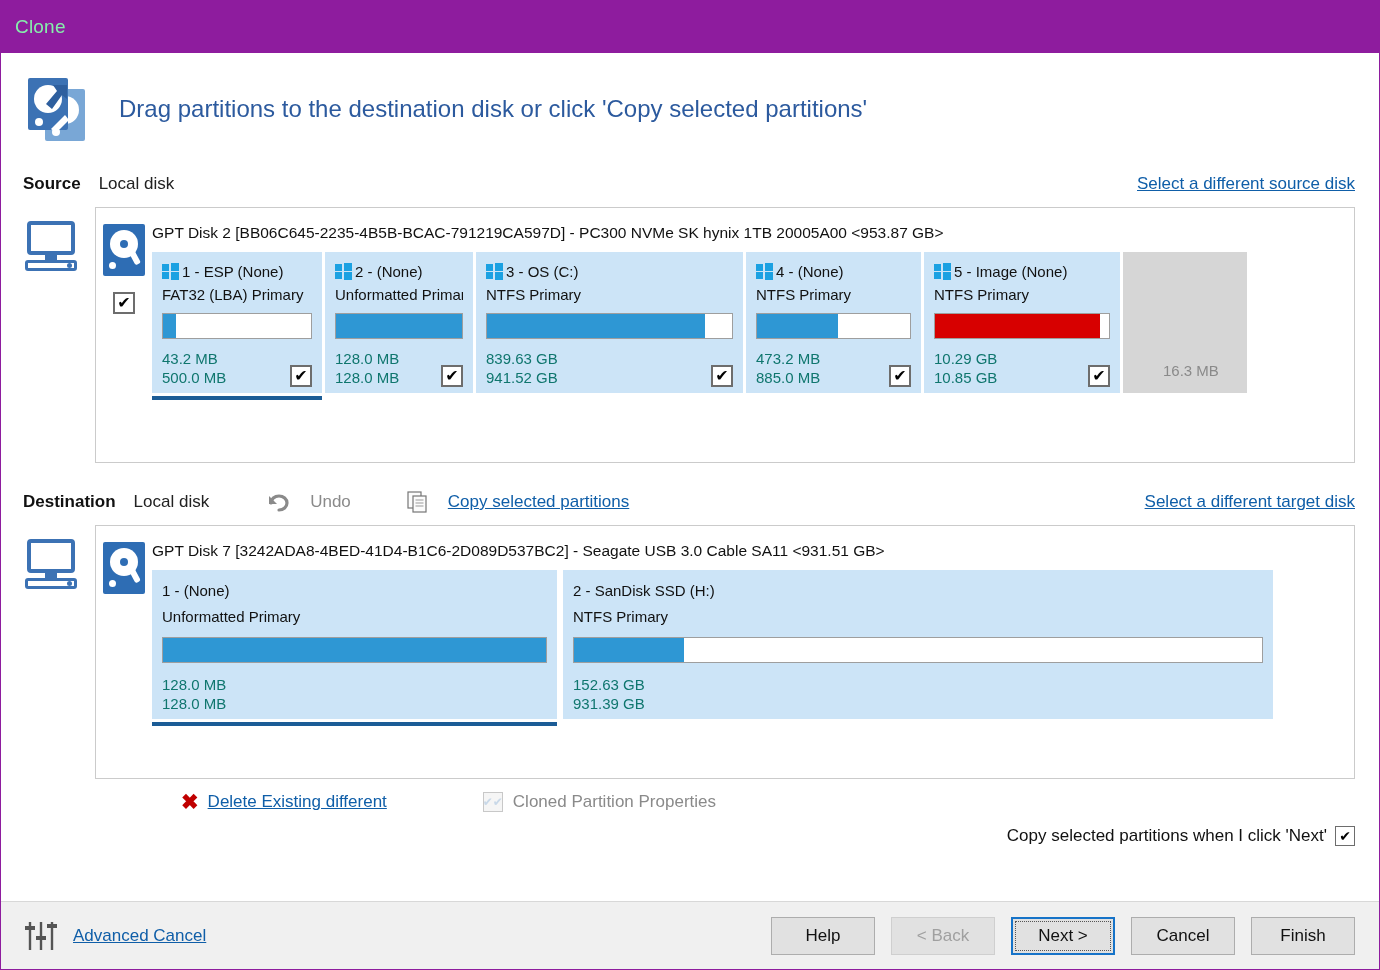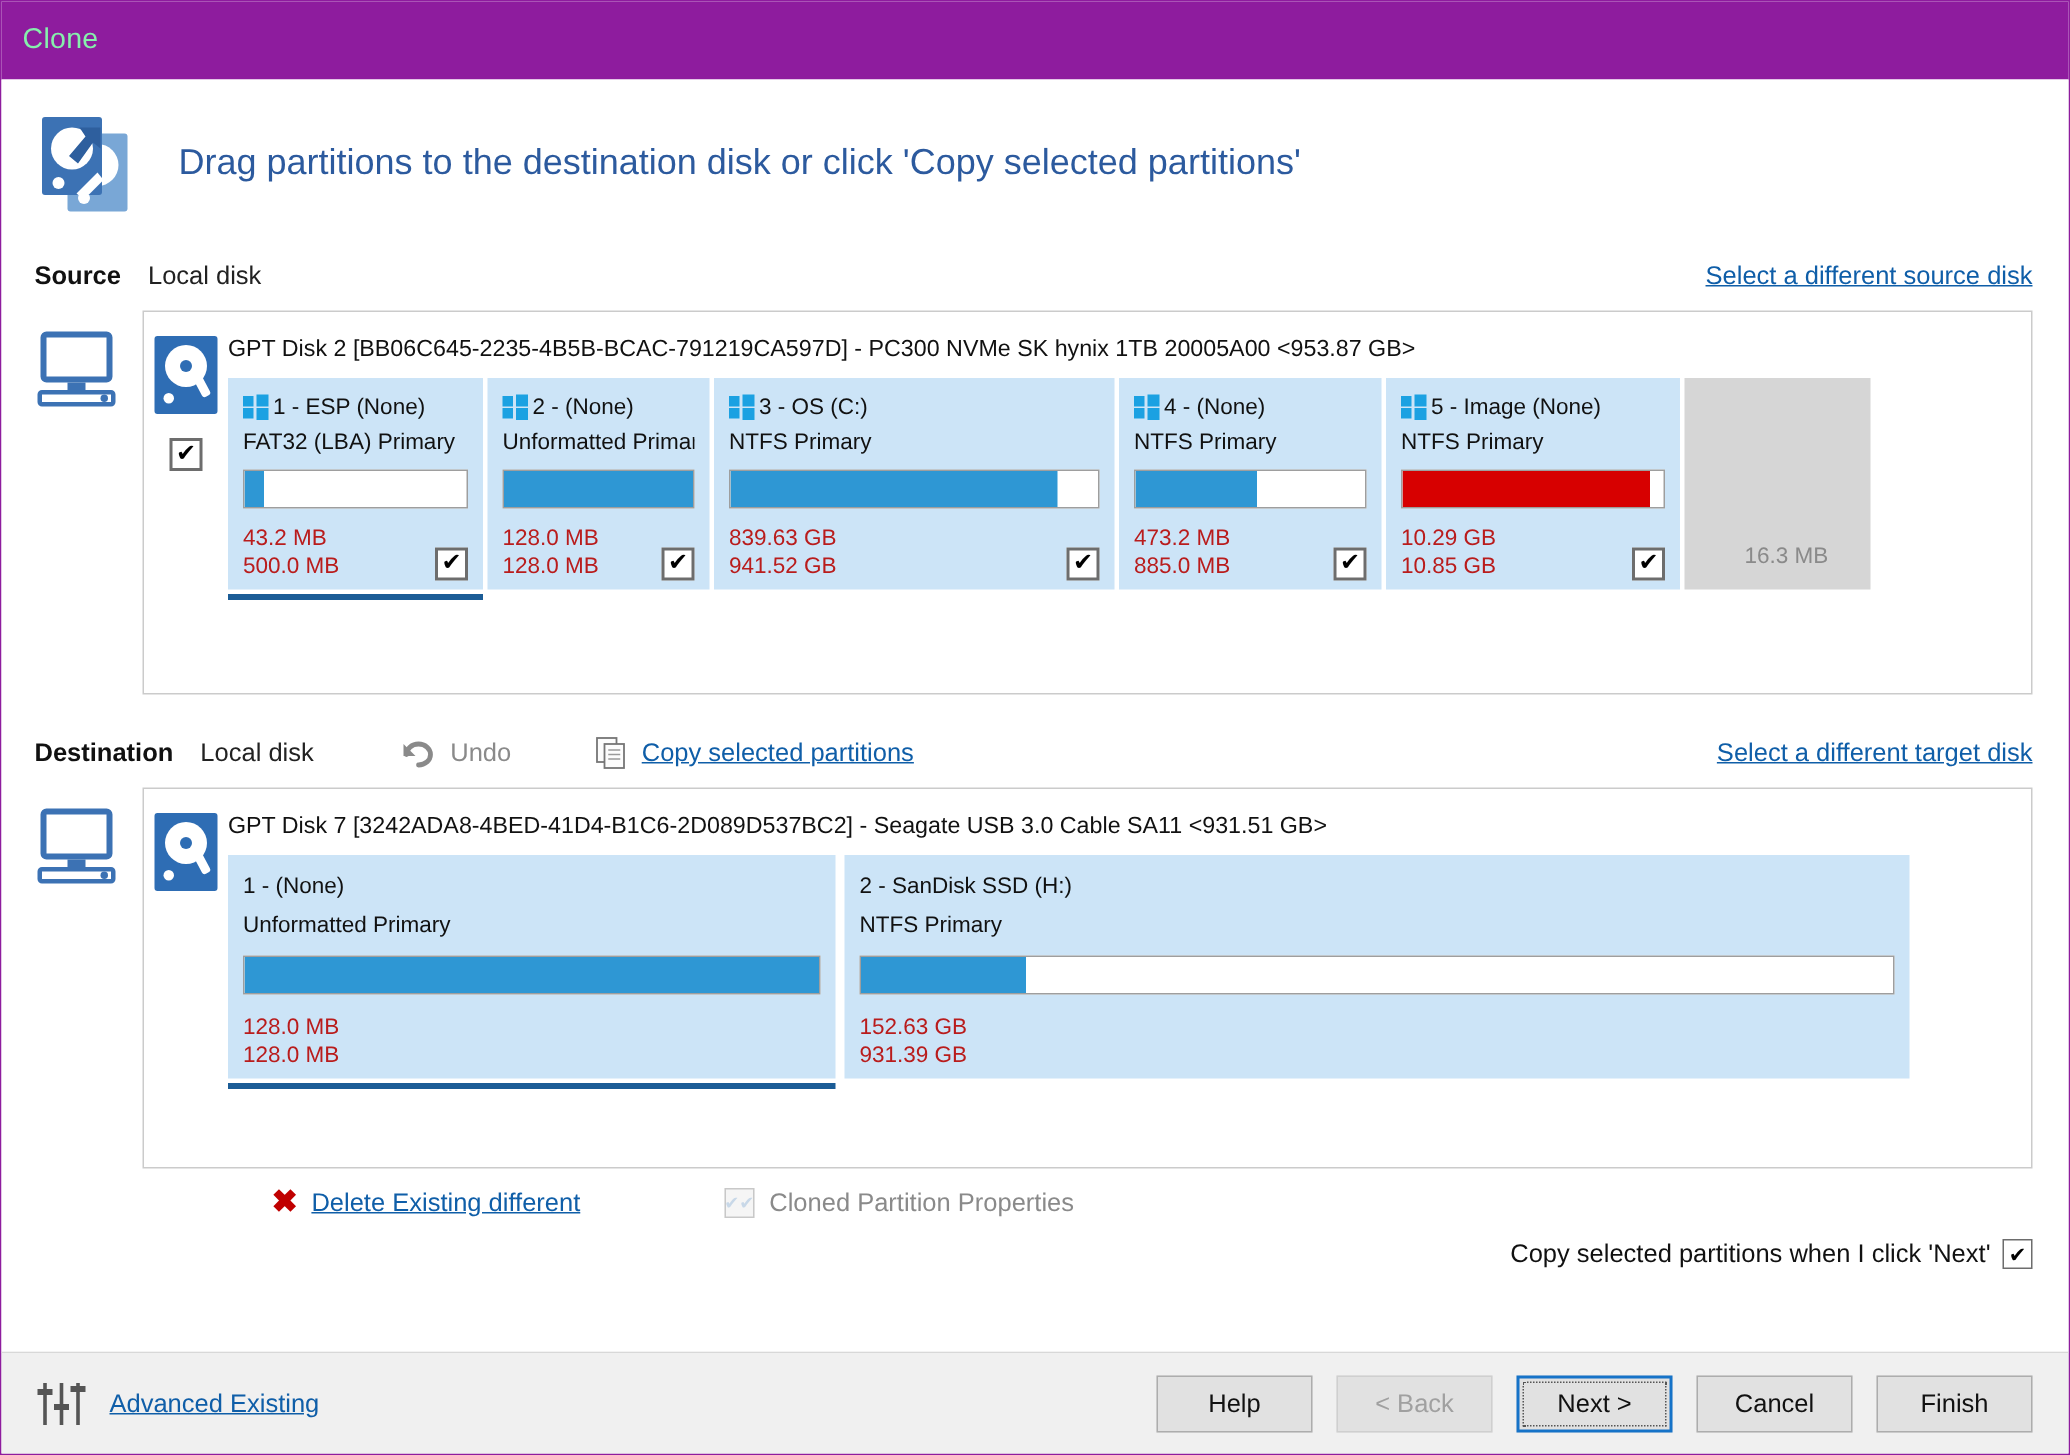--- a/index.html
+++ b/index.html
@@ -138,26 +138,26 @@
     font-size:15px; color:#111; margin-top:4px; white-space:nowrap;
     overflow:hidden; text-overflow:clip;
   }
   .bar {
     margin-top:10px; height:26px; border:1px solid #9E9E9E; background:#ffffff;
     position:relative; overflow:hidden;
   }
   .bar .fill { position:absolute; left:0; top:0; bottom:0; background:#2E97D4; }
   .bar .fill.red { background:#D70000; }
   .part-foot { margin-top:10px; display:flex; align-items:flex-end; gap:8px; }
-  .sizes { font-size:15px; color:#b91c1c; line-height:1.28; white-space:nowrap; }
+  .sizes { font-size:15px; color:#0f766e; line-height:1.28; white-space:nowrap; }
   .part-foot .cbx { margin-left:auto; }
   .unalloc-size { font-size:15px; color:#8A8A8A; padding:0 0 8px 10px; }
 
   
-  .tool { display:flex; align-items:center; gap:9px; cursor:default; }
+  .tool { display:flex; align-items:center; gap:19px; cursor:default; }
   .tool.disabled { color:#8A8A8A; }
   .tool .lbl { font-size:17px; }
   .undo-ico { width:24px; height:20px; position:relative; flex:none; }
   .copy-ico { width:22px; height:22px; position:relative; flex:none; }
 
   
   .bottom-links {
     display:flex; align-items:center; padding-left:180px; margin-top:12px;
   }
   .x-ico { color:#C00000; font-size:21px; font-weight:bold; margin-right:9px; line-height:1; }
@@ -476,21 +476,21 @@
       <span class="slider-ico">
         <svg width="38" height="38" viewBox="0 0 38 38">
           <line x1="7" y1="5" x2="7" y2="33" stroke="#555" stroke-width="2.4"></line>
           <line x1="18" y1="5" x2="18" y2="33" stroke="#555" stroke-width="2.4"></line>
           <line x1="29" y1="5" x2="29" y2="33" stroke="#555" stroke-width="2.4"></line>
           <rect x="2" y="9" width="10" height="4" fill="#555"></rect>
           <rect x="13" y="19" width="10" height="4" fill="#555"></rect>
           <rect x="24" y="7" width="10" height="4" fill="#555"></rect>
         </svg>
       </span>
-      <span class="link">Advanced Existing</span>
+      <span class="link">Advanced Cancel</span>
     </span>
 
     <span class="buttons">
       <button class="btn">Help</button>
       <button class="btn disabled">&lt; Back</button>
       <button class="btn focus">
           <span class="inner">Next &gt;</span>
         </button>
       <button class="btn">Cancel</button>
       <button class="btn">Finish</button>

